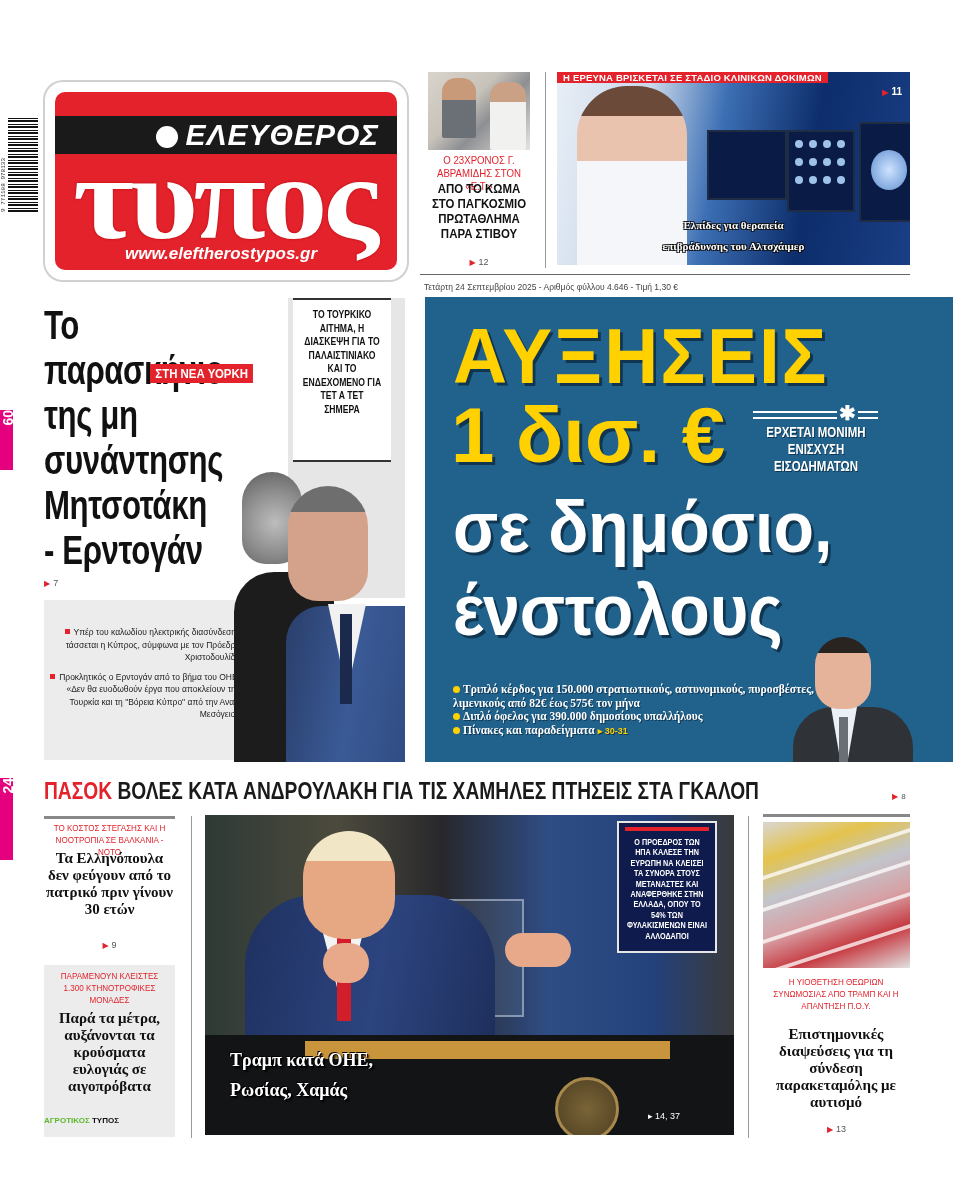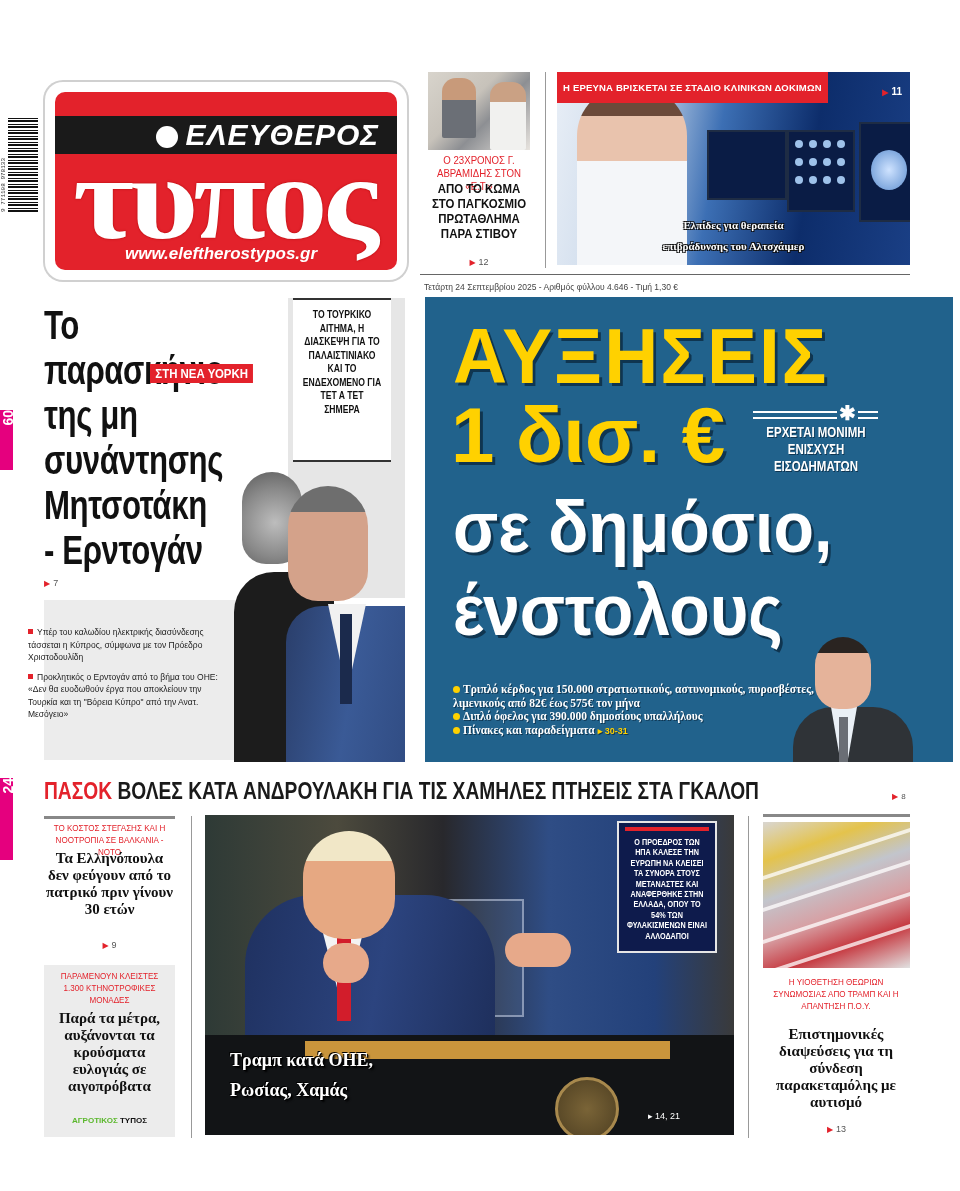--- a/index.html
+++ b/index.html
@@ -26,39 +26,39 @@
   .teaser-photo .p1 { position:absolute; left:14px; top:6px; width:34px; height:60px; background: linear-gradient(#c89a7a 0 22px, #6b6f76 22px); border-radius: 14px 14px 2px 2px; }
   .teaser-photo .p2 { position:absolute; left:62px; top:10px; width:36px; height:68px; background: linear-gradient(#caa184 0 20px, #f1f1ef 20px); border-radius: 14px 14px 2px 2px; }
   .teaser-kicker { left: 420px; top: 154px; width: 118px; text-align:center; color:#e3222b; font-size: 10.5px; line-height: 13px; font-family:"Liberation Sans Narrow","Liberation Sans",sans-serif; transform: scaleX(0.92); }
   .teaser-title { left: 420px; top: 181px; width: 118px; text-align:center; color:#111; font-size: 13px; line-height: 15px; font-weight:bold; transform: scaleX(0.88); }
   .teaser-page { left: 420px; top: 257px; width: 118px; text-align:center; font-size: 9px; color:#555; }
   .tri { color:#e3222b; font-size: 8px; margin-right: 3px; }
   .vrule { position:absolute; width:1px; background:#999; }
 
   
   .alz { left: 557px; top: 72px; width: 353px; height: 193px; background: linear-gradient(100deg, #e8eef6 0%, #c9d8ea 25%, #3c6fb4 45%, #0d2d6b 70%, #1a3f85 100%); overflow:hidden; }
-  .alz-kicker { position:absolute; left:0; top:0; background:#e3222b; color:#fff; font-size: 9.5px; font-weight: bold; padding: 10px 6px; letter-spacing: .2px; }
+  .alz-kicker { position:absolute; left:0; top:0; background:#e3222b; color:#fff; font-size: 9.5px; font-weight: bold; padding: 0 6px; letter-spacing: .2px; }
   .alz-page { position:absolute; right: 8px; top: 14px; color:#fff; font-size:10px; font-weight:bold; }
   .alz-woman { position:absolute; left: 20px; top: 14px; width: 110px; height: 180px; border-radius: 50px 50px 0 0; background: linear-gradient(#6b4a3a 0 30px, #e9c3ad 30px 75px, #f4f6f9 75px); }
   .alz-screen { position:absolute; background: #0a1c45; border: 2px solid #1e2c44; }
   .alz-screen i { position:absolute; width:8px; height:8px; border-radius:50%; background:#9ec2ea; }
   .alz-title { position:absolute; left: 6px; right: 6px; bottom: 8px; text-align:center; color:#fff; font-family:"Liberation Serif",serif; font-weight:bold; font-size: 11px; line-height: 21px; text-shadow: 1px 1px 0 #111, -1px -1px 0 #111, 1px -1px 0 #111, -1px 1px 0 #111; }
 
   .dateline-rule { left: 420px; top: 274px; width: 490px; height: 1px; background: #666; }
   .dateline { left: 424px; top: 282px; font-size: 8.5px; color:#444; }
 
   
   .lead-title { left: 44px; top: 303px; width: 250px; font-size: 40px; line-height: 45px; font-weight: bold; color:#111; transform: scaleX(0.78); transform-origin: left; letter-spacing: -0.5px; font-family:"Liberation Sans Narrow","Liberation Sans",sans-serif; }
   .lead-tag { left: 150px; top: 364px; background:#e3222b; color:#fff; font-size: 13px; font-weight:bold; padding: 2px 6px; transform: scaleX(0.88); transform-origin:left; }
   .lead-page { left: 44px; top: 578px; font-size: 9px; color:#555; }
   .sidebar-box { left: 293px; top: 298px; width: 98px; height: 164px; background: #fff; border-top: 2px solid #333; border-bottom: 2px solid #333; }
   .sidebar-box-bg { left: 288px; top: 298px; width: 117px; height: 300px; background: #e6e6e6; }
   .sidebar-text { position:absolute; left: 0; right:0; top: 8px; text-align:center; font-size: 10.5px; line-height: 13.5px; font-weight:bold; transform: scaleX(0.82); }
   .gray-band { left: 44px; top: 600px; width: 200px; height: 160px; background: #ececec; }
-  .bullets { left: 28px; top: 626px; width: 200px; font-size: 8.5px; line-height: 12.5px; color:#222; }
+  .bullets { left: 40px; top: 626px; width: 200px; font-size: 8.5px; line-height: 12.5px; color:#222;text-align:right; }
   .bullets p { margin-bottom: 7px; }
   .bsq { display:inline-block; width:5px; height:5px; background:#e3222b; margin-right:4px; vertical-align: 1px; }
 
   .leaders { left: 228px; top: 462px; width: 177px; height: 300px; overflow:hidden; }
   .erdogan { position:absolute; left: 6px; top: 10px; width: 80px; height: 300px; }
   .erdogan .head { position:absolute; left: 8px; top: 0; width: 60px; height: 92px; border-radius: 30px 30px 24px 24px; background: radial-gradient(circle at 55% 55%, #bdbdbd 0%, #8a8a8a 55%, #5a5a5a 100%); }
   .erdogan .body { position:absolute; left: 0; top: 100px; width: 100px; height: 220px; background: #1c1c1c; border-radius: 40px 10px 0 0; }
   .mitso { position:absolute; left: 50px; top: 24px; width: 130px; height: 290px; }
   .mitso .head { position:absolute; left: 10px; top: 0; width: 80px; height: 115px; border-radius: 40px 40px 30px 30px; background: linear-gradient(#6e6e6e 0 26px, #d4a28a 26px); }
   .mitso .body { position:absolute; left: 8px; top: 120px; width: 125px; height: 200px; background: linear-gradient(100deg, #2a3e6a 0%, #3a5a96 50%, #2f4a80 100%); border-radius: 36px 0 0 0; }
@@ -87,21 +87,21 @@
   .strip { left: 44px; top: 777px; width: 860px; font-size: 24px; line-height: 28px; font-weight: bold; color:#1a1a1a; transform: scaleX(0.8); transform-origin: left; white-space: nowrap; font-family:"Liberation Sans Narrow","Liberation Sans",sans-serif; }
   .strip .red { color:#e3222b; }
   .strip-page { left: 892px; top: 792px; font-size: 8px; color:#555; }
 
   
   .col-rule { position:absolute; height: 3px; background: #888; }
   .bl-kicker { position:absolute; text-align:center; color:#e3222b; font-size: 9.5px; line-height: 12px; transform: scaleX(0.85); }
   .bl-title { position:absolute; text-align:center; color:#111; font-family:"Liberation Serif",serif; font-weight:bold; font-size: 15px; line-height: 17px; }
   .bl-page { position:absolute; text-align:center; font-size: 9px; color:#555; }
   .agri-box { left: 44px; top: 965px; width: 131px; height: 172px; background: #ececec; }
-  .agri-brand { position:absolute; left: 44px; top: 1116px; width: 131px; text-align:center; font-size: 8px; font-weight:bold; }
+  .agri-brand { position:absolute; left: 44px; top: 1116px; width: 131px; text-align:left; font-size: 8px; font-weight:bold; }
   .agri-brand .g { color: #5cb82e; }
 
   
   .trump { left: 205px; top: 815px; width: 529px; height: 320px; background: linear-gradient(90deg, #2e3a36 0%, #4c4a3d 25%, #28282c 45%, #2f4d85 65%, #23417a 85%, #3a3a3a 100%); overflow:hidden; }
   .trump .head { position:absolute; left: 98px; top: 16px; width: 92px; height: 108px; border-radius: 46px 46px 40px 40px; background: linear-gradient(#f1e7c7 0 30px, #e6a882 30px); }
   .trump .body { position:absolute; left: 40px; top: 80px; width: 250px; height: 260px; background: linear-gradient(100deg,#1f3160 0%,#2c447f 50%,#1c2c57 100%); border-radius: 70px 70px 0 0; }
   .trump .shirt { position:absolute; left: 118px; top: 118px; width: 40px; height: 70px; background: #f3f3f3; clip-path: polygon(0 0,100% 0, 55% 100%, 45% 100%); }
   .trump .tie { position:absolute; left: 132px; top: 122px; width: 14px; height: 84px; background: #d21d2b; }
   .trump .hand1 { position:absolute; left: 118px; top: 128px; width: 46px; height: 40px; border-radius: 20px; background:#e7a98a; }
   .trump .hand2 { position:absolute; left: 300px; top: 118px; width: 66px; height: 34px; border-radius: 18px; background:#e7a98a; }
@@ -258,21 +258,21 @@
   <div class="podium-top"></div>
   <div class="emblem"></div>
   <div class="trump-box">
     <div class="rb"></div>
     <div class="t">Ο ΠΡΟΕΔΡΟΣ ΤΩΝ ΗΠΑ ΚΑΛΕΣΕ ΤΗΝ ΕΥΡΩΠΗ ΝΑ ΚΛΕΙΣΕΙ ΤΑ ΣΥΝΟΡΑ ΣΤΟΥΣ ΜΕΤΑΝΑΣΤΕΣ ΚΑΙ ΑΝΑΦΕΡΘΗΚΕ ΣΤΗΝ ΕΛΛΑΔΑ, ΟΠΟΥ ΤΟ 54% ΤΩΝ ΦΥΛΑΚΙΣΜΕΝΩΝ ΕΙΝΑΙ ΑΛΛΟΔΑΠΟΙ</div>
   </div>
   <div class="trump-title">
       <div>Τραμπ κατά ΟΗΕ,</div>
       <div>Ρωσίας, Χαμάς</div>
     </div>
-  <div class="trump-page"><span>▸</span> <span>14, 21</span></div>
+  <div class="trump-page"><span>▸</span> <span>14, 37</span></div>
 </div>
 
 <div class="vrule" style="left:748px;top:816px;height:322px;"></div>
 <div class="col-rule" style="left:763px;top:814px;width:147px;"></div>
 <div class="abs pharma">
   <i style="top:30px"></i>
     <i style="top:62px"></i>
     <i style="top:94px"></i>
     <i style="top:126px"></i>
 </div>

